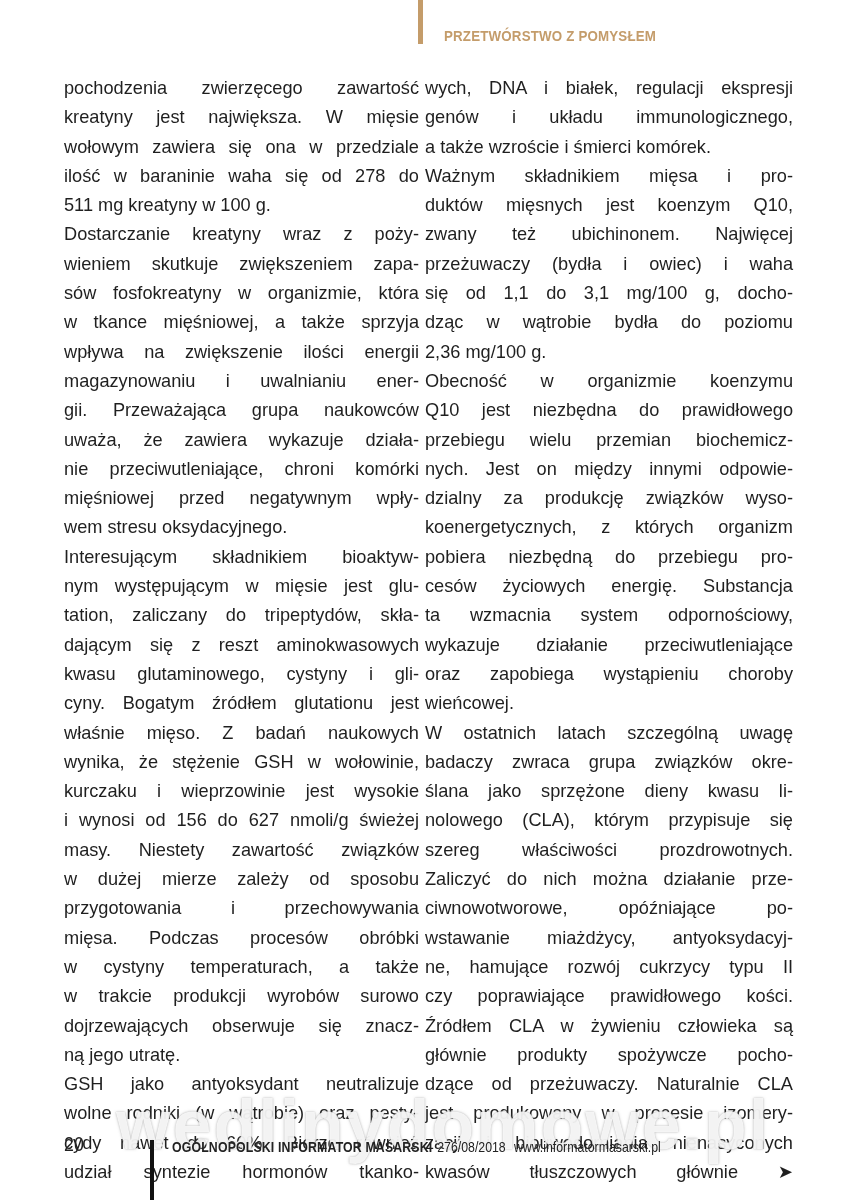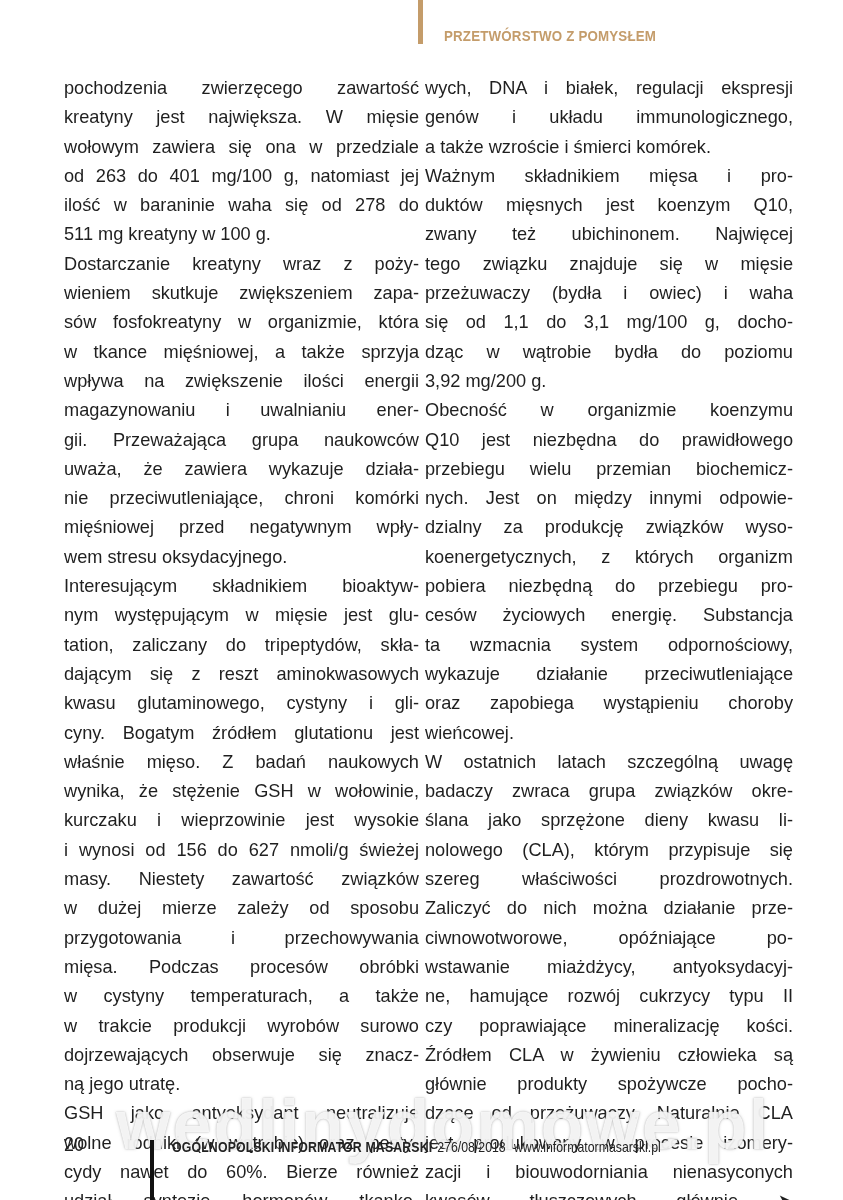--- a/index.html
+++ b/index.html
@@ -22,21 +22,20 @@
 </head>
 <body>
 
 <div class="header-bar"></div>
 <div class="section-title">PRZETWÓRSTWO Z POMYSŁEM</div>
 
 <div class="column col-left" id="col-left">
     <div class="line">pochodzenia zwierzęcego zawartość</div>
     <div class="line">kreatyny jest największa. W mięsie</div>
     <div class="line">wołowym zawiera się ona w przedziale</div>
-    <div class="line">od 263 do 401 mg/100 g, natomiast jej</div>
     <div class="line">ilość w baraninie waha się od 278 do</div>
     <div class="line last">511 mg kreatyny w 100 g.</div>
     <div class="line">Dostarczanie kreatyny wraz z poży-</div>
     <div class="line">wieniem skutkuje zwiększeniem zapa-</div>
     <div class="line">sów fosfokreatyny w organizmie, która</div>
     <div class="line">w tkance mięśniowej, a także sprzyja</div>
     <div class="line">wpływa na zwiększenie ilości energii</div>
     <div class="line">magazynowaniu i uwalnianiu ener-</div>
     <div class="line">gii. Przeważająca grupa naukowców</div>
     <div class="line">uważa, że zawiera wykazuje działa-</div>
@@ -66,25 +65,24 @@
     <div class="line">cydy nawet do 60%. Bierze również</div>
     <div class="line">udział syntezie hormonów tkanko-</div>
   </div>
 <div class="column col-right" id="col-right">
     <div class="line">wych, DNA i białek, regulacji ekspresji</div>
     <div class="line">genów i układu immunologicznego,</div>
     <div class="line last">a także wzroście i śmierci komórek.</div>
     <div class="line">Ważnym składnikiem mięsa i pro-</div>
     <div class="line">duktów mięsnych jest koenzym Q10,</div>
     <div class="line">zwany też ubichinonem. Najwięcej</div>
-    <div class="line">tego związku znajduje się w mięsie</div>
     <div class="line">przeżuwaczy (bydła i owiec) i waha</div>
     <div class="line">się od 1,1 do 3,1 mg/100 g, docho-</div>
     <div class="line">dząc w wątrobie bydła do poziomu</div>
-    <div class="line last">3,92 mg/200 g.</div>
+    <div class="line last">2,36 mg/100 g.</div>
     <div class="line">Obecność w organizmie koenzymu</div>
     <div class="line">Q10 jest niezbędna do prawidłowego</div>
     <div class="line">przebiegu wielu przemian biochemicz-</div>
     <div class="line">nych. Jest on między innymi odpowie-</div>
     <div class="line">dzialny za produkcję związków wyso-</div>
     <div class="line">koenergetycznych, z których organizm</div>
     <div class="line">pobiera niezbędną do przebiegu pro-</div>
     <div class="line">cesów życiowych energię. Substancja</div>
     <div class="line">ta wzmacnia system odpornościowy,</div>
     <div class="line">wykazuje działanie przeciwutleniające</div>
@@ -92,21 +90,21 @@
     <div class="line last">wieńcowej.</div>
     <div class="line">W ostatnich latach szczególną uwagę</div>
     <div class="line">badaczy zwraca grupa związków okre-</div>
     <div class="line">ślana jako sprzężone dieny kwasu li-</div>
     <div class="line">nolowego (CLA), którym przypisuje się</div>
     <div class="line">szereg właściwości prozdrowotnych.</div>
     <div class="line">Zaliczyć do nich można działanie prze-</div>
     <div class="line">ciwnowotworowe, opóźniające po-</div>
     <div class="line">wstawanie miażdżycy, antyoksydacyj-</div>
     <div class="line">ne, hamujące rozwój cukrzycy typu II</div>
-    <div class="line">czy poprawiające mineralizację kości.</div>
+    <div class="line">czy poprawiające prawidłowego kości.</div>
     <div class="line">Źródłem CLA w żywieniu człowieka są</div>
     <div class="line">głównie produkty spożywcze pocho-</div>
     <div class="line">dzące od przeżuwaczy. Naturalnie CLA</div>
     <div class="line">jest produkowany w procesie izomery-</div>
     <div class="line">zacji i biouwodorniania nienasyconych</div>
     <div class="line last" style="text-align-last: justify;">kwasów tłuszczowych głównie ➤</div>
   </div>
 
 <div class="watermark">wedlinydomowe.pl</div>
 

